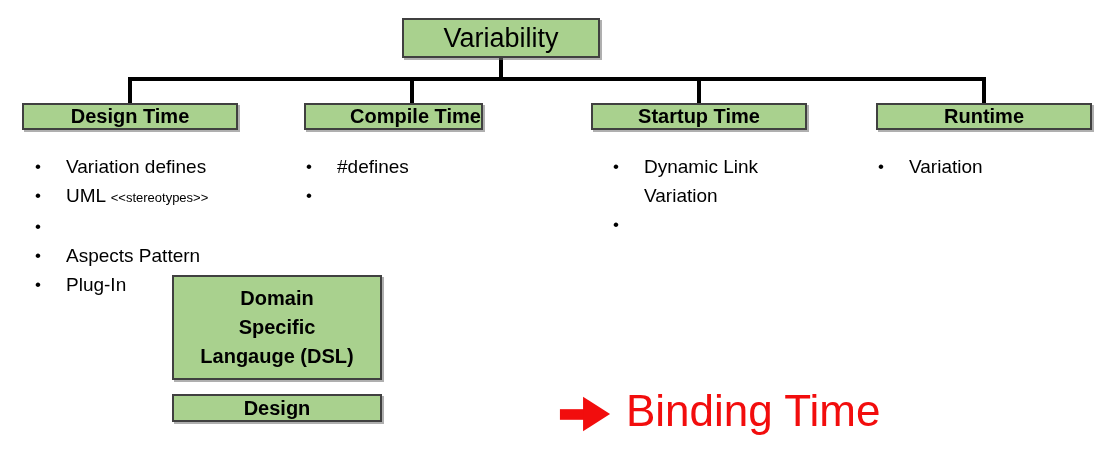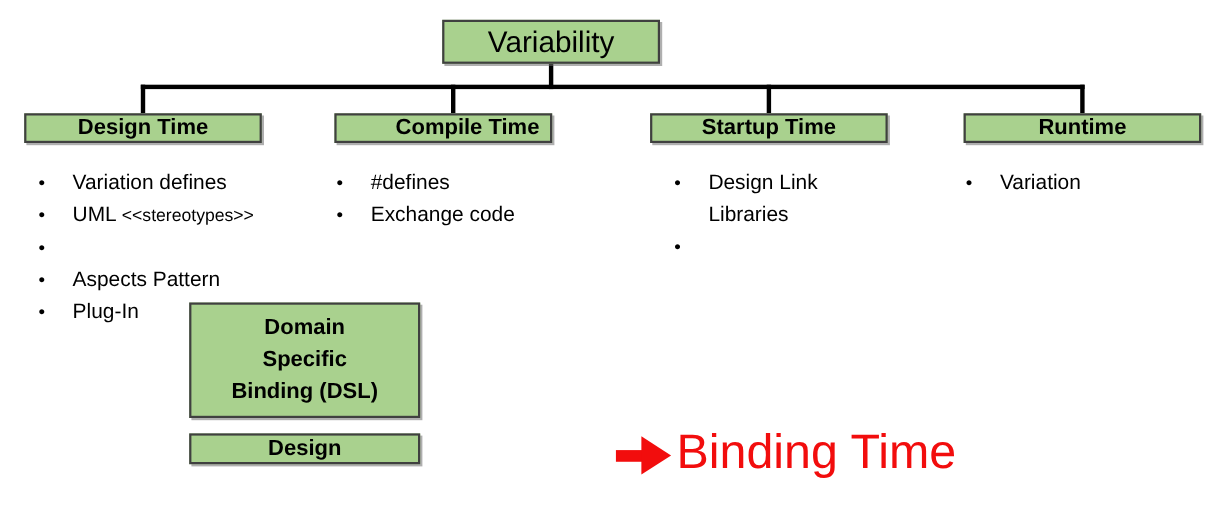--- a/index.html
+++ b/index.html
@@ -19,42 +19,42 @@
     background:#a9d18e;
     border:2px solid #404040;
     box-shadow:2px 2px 0 rgba(110,110,110,.55);
     box-sizing:border-box;
     display:flex;align-items:center;justify-content:center;
     text-align:center;
   }
   .root-box{left:402px;top:18px;width:198px;height:40px;font-size:27px;font-weight:400;}
   .hdr{height:27px;top:103px;font-size:20px;font-weight:700;}
   .hdr-design{left:22px;width:216px;}
-  .hdr-compile{left:304px;width:198px;padding-left:44px;}
+  .hdr-compile{left:304px;width:179px;padding-left:44px;}
   .hdr-startup{left:591px;width:216px;}
   .hdr-runtime{left:876px;width:216px;}
   
   .blist{position:absolute;font-size:19px;line-height:29px;}
   .blist-design{left:35px;top:152px;}
   .blist-compile{left:306px;top:152px;}
   .blist-startup{left:613px;top:152px;}
   .blist-runtime{left:878px;top:152px;}
   .li{display:flex;align-items:flex-start;}
   .dot{width:31px;flex:none;font-size:17px;}
   .itxt{white-space:nowrap;}
   .itxt.wrap{white-space:normal;max-width:170px;}
-  .small{font-size:16px;}
+  .small{font-size:13px;}
   
   .dsl-box{left:172px;top:275px;width:210px;height:105px;font-size:20px;font-weight:700;line-height:29px;white-space:pre-line;}
   .aspects-box{left:172px;top:394px;width:210px;height:28px;font-size:20px;font-weight:700;}
   
   .binding{position:absolute;left:558px;top:386px;display:flex;align-items:center;}
   .binding svg{display:block;margin-top:6px;}
   .binding-label{
-    margin-left:3px;
+    margin-left:14px;
     font-size:44px;
     color:#f20d0d;
     white-space:nowrap;
   }
 </style>
 </head>
 <body>
 
 <div class="canvas">
 
@@ -104,45 +104,44 @@
     </div>
   </div>
 
   <div class="blist blist-compile">
     <div class="li">
       <span class="dot">•</span>
       <span class="itxt">#defines</span>
     </div>
     <div class="li">
       <span class="dot">•</span>
-      <span class="itxt">Exchange code</span>
     </div>
   </div>
 
   <div class="blist blist-startup">
     <div class="li">
       <span class="dot">•</span>
-      <span class="itxt wrap">Design Link Libraries</span>
+      <span class="itxt wrap">Dynamic Link Variation</span>
     </div>
     <div class="li">
       <span class="dot">•</span>
     </div>
   </div>
 
   <div class="blist blist-runtime">
     <div class="li">
       <span class="dot">•</span>
       <span class="itxt">Variation</span>
     </div>
   </div>
 
   <div class="gbox dsl-box">
     <span>Domain
 Specific
-Binding (DSL)</span>
+Langauge (DSL)</span>
   </div>
   <div class="gbox aspects-box">
     <span>Design</span>
   </div>
 
   <div class="binding">
     <svg viewBox="0 0 56 40" width="54" height="40" aria-hidden="true">
       <rect x="2" y="15" width="26" height="11" fill="#f20d0d"></rect>
       <polygon points="26,2 26,38 54,20" fill="#f20d0d"></polygon>
     </svg>

